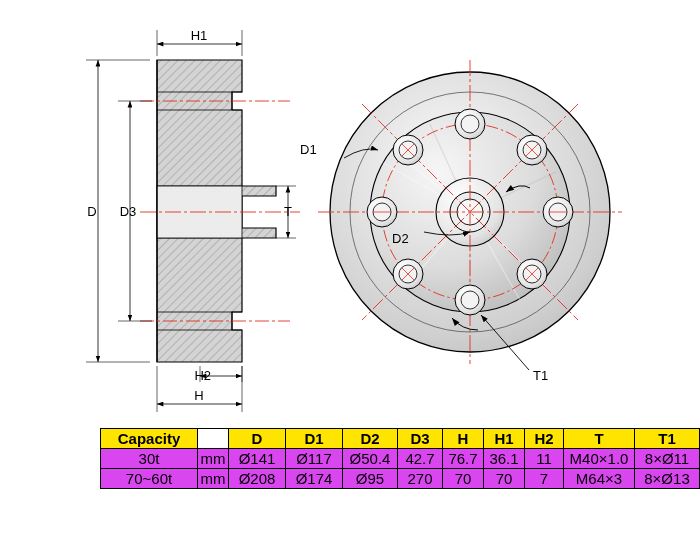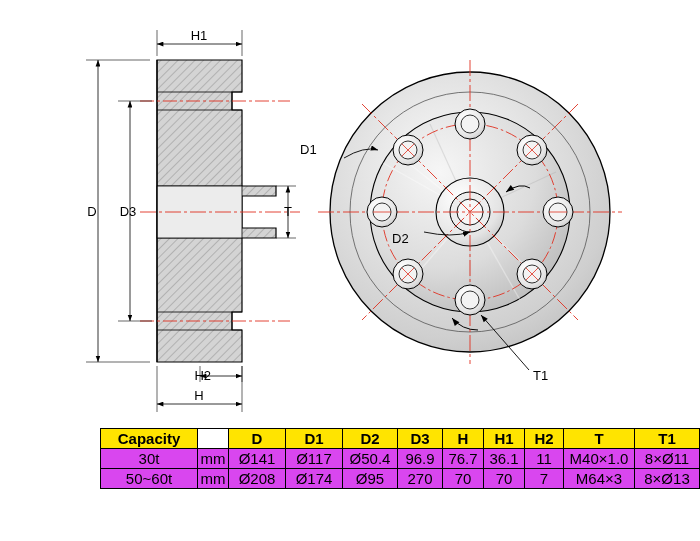--- a/index.html
+++ b/index.html
@@ -279,29 +279,29 @@
       <td class="c-t1">T1</td>
     </tr>
   </thead>
   <tbody>
     <tr>
       <td>30t</td>
       <td>mm</td>
       <td>Ø141</td>
       <td>Ø117</td>
       <td>Ø50.4</td>
-      <td>96.9</td>
+      <td>42.7</td>
       <td>76.7</td>
       <td>36.1</td>
       <td>11</td>
       <td>M40×1.0</td>
       <td>8×Ø11</td>
     </tr>
     <tr>
-      <td>50~60t</td>
+      <td>70~60t</td>
       <td>mm</td>
       <td>Ø208</td>
       <td>Ø174</td>
       <td>Ø95</td>
       <td>270</td>
       <td>70</td>
       <td>70</td>
       <td>7</td>
       <td>M64×3</td>
       <td>8×Ø13</td>

